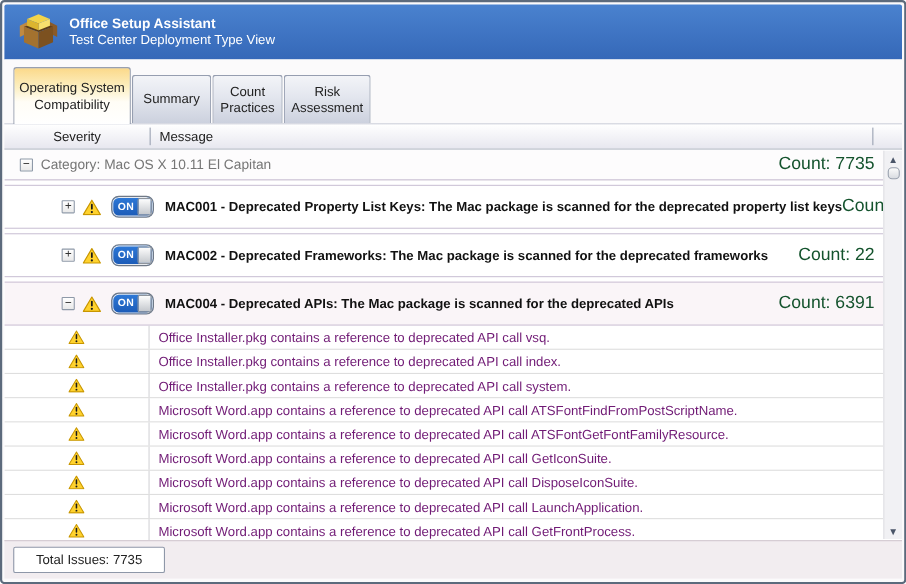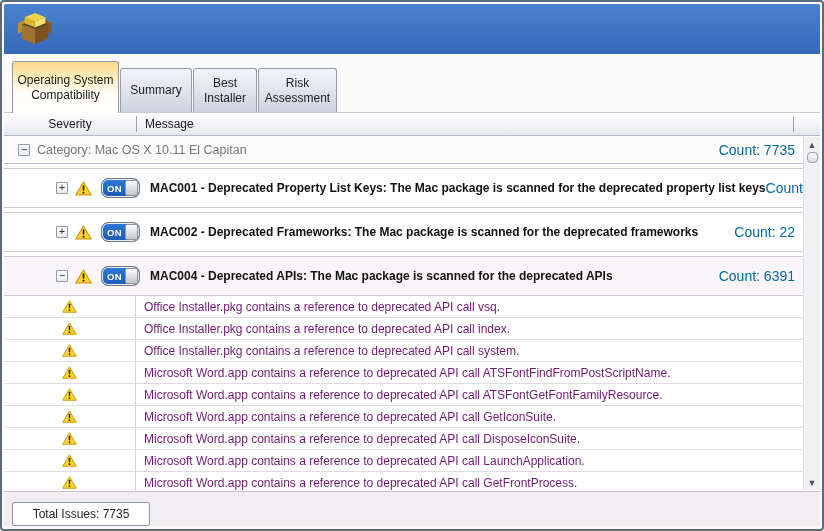--- a/index.html
+++ b/index.html
@@ -54,21 +54,21 @@
   
   .rows-region { height: 355px; position: relative; background: #ffffff; }
   .rows-inner { margin-right: 17px; height: 100%; overflow: hidden; }
   
   .category-row {
     height: 28px; display: flex; align-items: center; padding-left: 14px;
     border-bottom: 1px solid #c7bdd0; color: #767676; font-size: 12.5px;
     background: #fdfcfd;
   }
   .category-row .count { margin-left: auto; margin-right: 8px; }
-  .count { color: #0369a1; font-size: 14px; white-space: nowrap; flex: 0 0 auto; }
+  .count { color: #14532d; font-size: 16px; white-space: nowrap; flex: 0 0 auto; }
   .expander {
     width: 12px; height: 12px; border: 1px solid #8e99a8; border-radius: 1px;
     background: linear-gradient(#ffffff,#e9e9e9); color: #333;
     font-size: 10px; line-height: 10px; text-align: center; flex: 0 0 auto;
     font-family: "DejaVu Sans Mono", monospace; cursor: default;
   }
   .category-row .expander { margin-right: 7px; }
   
   .rule-row {
     height: 40px; margin: 4px 0 0 0; border-top: 1px solid #cdc4d6; border-bottom: 1px solid #cdc4d6;
@@ -109,21 +109,21 @@
     position: absolute; top: 1px; right: 0; bottom: 1px; width: 17px;
     background: #f1f1f4; border-left: 1px solid #e0e0e4;
     display: flex; flex-direction: column; align-items: center;
   }
   .sb-arrow { width: 15px; height: 15px; display: flex; align-items: center; justify-content: center; color: #4a5568; font-size: 9px; cursor: default; }
   .sb-arrow.down { margin-top: auto; }
   .sb-thumb { width: 11px; height: 11px; border: 1px solid #98a0ad; border-radius: 4px; background: linear-gradient(#fafafa,#d9dce1); }
   
   .statusbar {
     height: 35px; background: #f2edf0; border-top: 1px solid #cfc4cd;
-    display: flex; align-items: flex-end; padding-left: 8px;
+    display: flex; align-items: center; padding-left: 8px;
   }
   .total-box {
     min-width: 138px; height: 24px; background: #ffffff; border: 1px solid #8e97a8;
     border-radius: 2px; display: flex; align-items: center; justify-content: center;
     font-size: 12px; color: #222; padding: 0 14px;
   }
 </style>
 </head>
 <body>
 
@@ -133,31 +133,35 @@
     <svg class="app-icon" viewBox="0 0 40 36">
       <polygon points="2,12 10,8 10,19 2,23" fill="#c08a42"></polygon>
       <polygon points="38,12 30,8 30,19 38,23" fill="#8a5a28"></polygon>
       <polygon points="6,13 20,8.5 34,13 20,18" fill="#5d3d18"></polygon>
       <polygon points="20,1 31,5.5 20,10 9,5.5" fill="#f2d44a"></polygon>
       <polygon points="9,5.5 20,10 20,16.5 9,12" fill="#dcb52f"></polygon>
       <polygon points="31,5.5 20,10 20,16.5 31,12" fill="#f6df6e"></polygon>
       <polygon points="6,13 20,18 20,34 6,28" fill="#a4722f"></polygon>
       <polygon points="34,13 20,18 20,34 34,28" fill="#7c5120"></polygon>
     </svg>
+    <div class="titles">
+      <div class="app-title">Office Setup Assistant</div>
+      <div class="app-subtitle">Test Center Deployment Type View</div>
+    </div>
   </div>
 
   <div class="tabstrip">
     <div class="tab osc active">
       <span>Operating System Compatibility</span>
     </div>
     <div class="tab summary">
       <span>Summary</span>
     </div>
     <div class="tab best">
-      <span>Best Installer</span>
+      <span>Count Practices</span>
     </div>
     <div class="tab risk">
       <span>Risk Assessment</span>
     </div>
   </div>
 
   <div class="grid-header">
     <div class="gh-severity">Severity</div>
     <div class="gh-div"></div>
     <div class="gh-message">Message</div>

